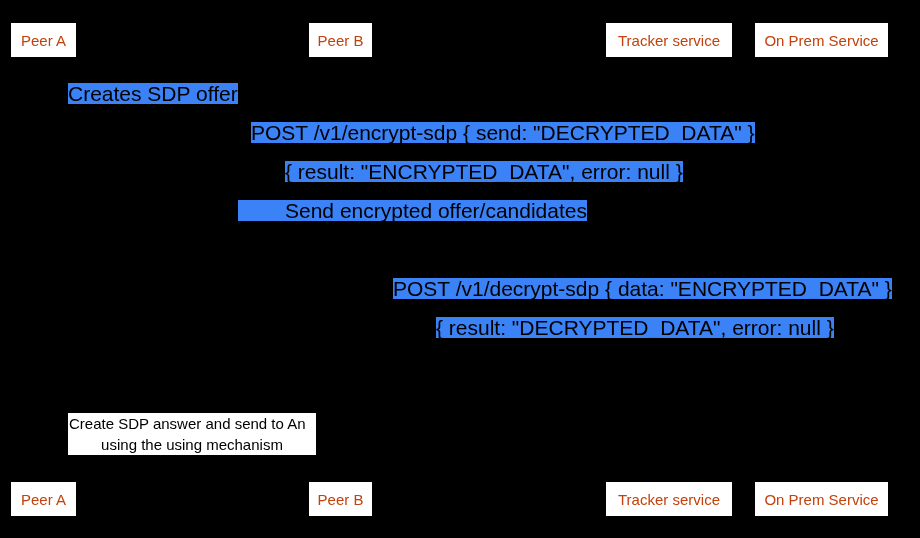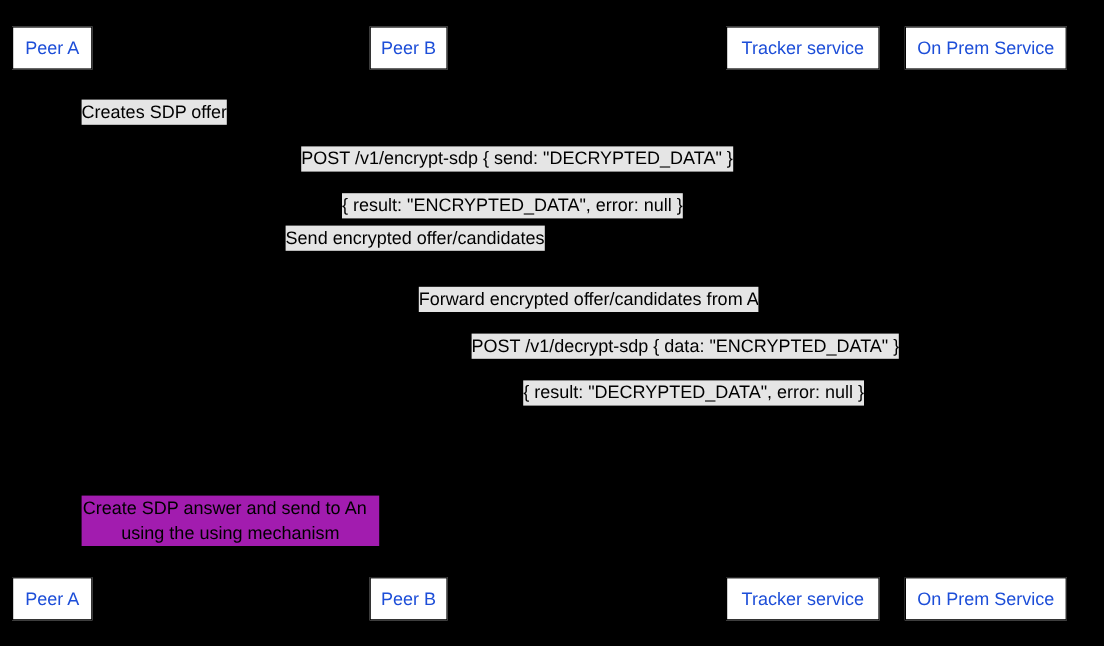--- a/index.html
+++ b/index.html
@@ -11,46 +11,46 @@
     position: relative;
     width: 920px;
     height: 538px;
     background: #000000;
     overflow: hidden;
     font-family: "Liberation Sans", sans-serif;
   }
   .participant {
     position: absolute;
     background: #ffffff;
-    color: #1d4ed8;
+    color: #c2410c;
     border: 1px solid #000000;
     box-sizing: border-box;
     font-size: 15px;
     line-height: 1;
     display: flex;
     align-items: center;
     justify-content: center;
     white-space: nowrap;
     height: 36px;
   }
   .msg-label {
     position: absolute;
-    background: #e5e5e5;
+    background: #3b82f6;
     color: #000000;
-    font-size: 15px;
+    font-size: 21px;
     line-height: 21px;
     height: 21px;
     white-space: nowrap;
     overflow: hidden;
     box-sizing: border-box;
     text-align: left;
   }
   .note-box {
     position: absolute;
-    background: #a21caf;
+    background: #ffffff;
     color: #000000;
     font-size: 15px;
     line-height: 21px;
     box-sizing: border-box;
     overflow: hidden;
     text-align: center;
     white-space: nowrap;
   }
   .note-line {
     display: block;
@@ -79,23 +79,22 @@
   <div class="participant" style="left:754px; top:22px; width:135px;">
     <span>On Prem Service</span>
   </div>
 
   <div class="msg-label" style="left:68px; top:83px;">Creates SDP offer</div>
 
   <div class="msg-label" style="left:251px; top:122px;">POST /v1/encrypt-sdp { send: "DECRYPTED_DATA" }</div>
 
   <div class="msg-label" style="left:285px; top:161px;">{ result: "ENCRYPTED_DATA", error: null }</div>
 
-  <div class="msg-label" style="left:238px; top:188px;">Send encrypted offer/candidates</div>
+  <div class="msg-label" style="left:238px; top:200px;padding-left:47px;">Send encrypted offer/candidates</div>
 
-  <div class="msg-label" style="left:349px; top:239px;">Forward encrypted offer/candidates from A</div>
 
   <div class="msg-label" style="left:393px; top:278px;text-align:right;">POST /v1/decrypt-sdp { data: "ENCRYPTED_DATA" }</div>
 
   <div class="msg-label" style="left:436px; top:317px;">{ result: "DECRYPTED_DATA", error: null }</div>
 
 
   <div class="note-box" style="left:68px; top:413px; width:248px; height:42px;">
     <span class="note-line first">Create SDP answer and send to An</span>
     <span class="note-line">using the using mechanism</span>
   </div>

